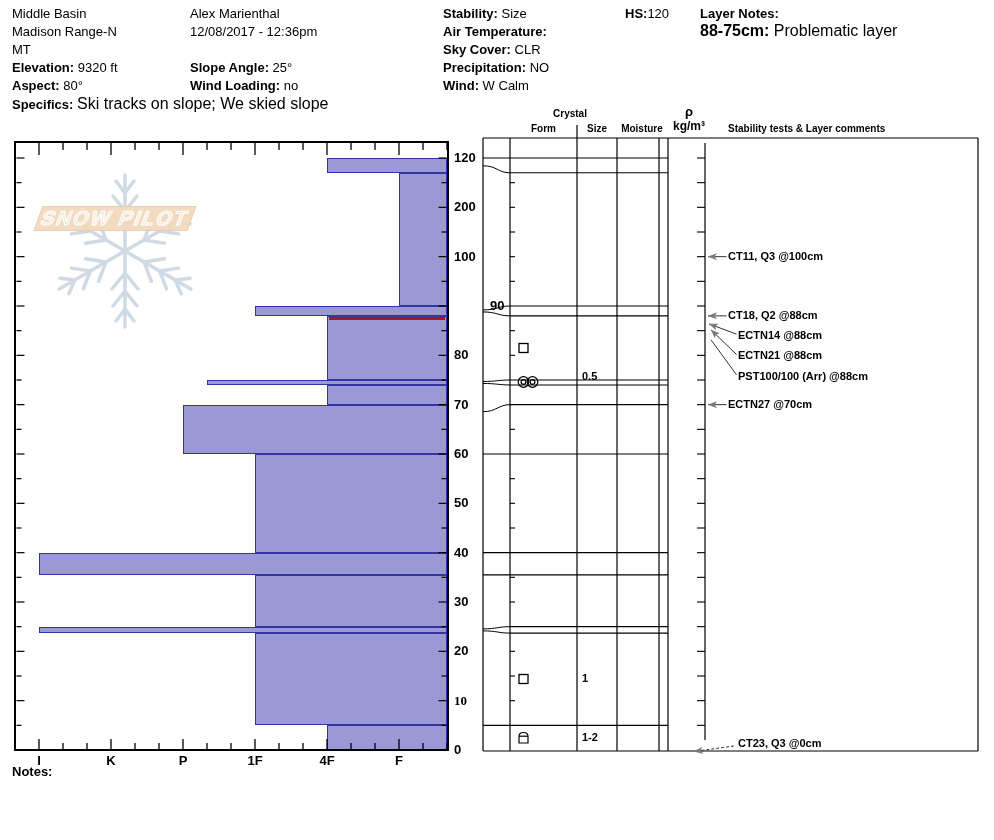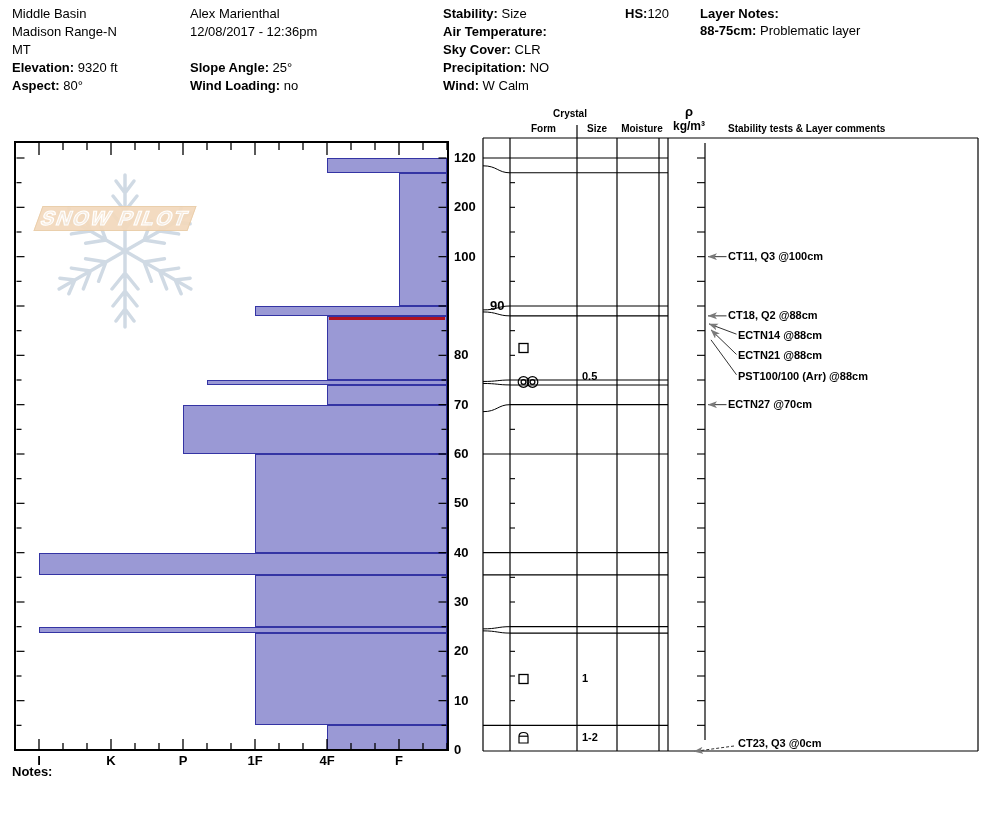--- a/index.html
+++ b/index.html
@@ -1,21 +1,21 @@
 <!DOCTYPE html>
 <html><head>
 <meta charset="utf-8">
 <style>
   html,body{margin:0;padding:0;background:#fff;}
   .page{position:relative;width:994px;height:840px;background:#fff;
         font-family:"Liberation Sans","DejaVu Sans",sans-serif;color:#000;overflow:hidden;}
   .abs{position:absolute;}
   .hl{position:absolute;font-size:13px;line-height:18px;white-space:nowrap;}
   .b{font-weight:bold;}
-  .sm{font-size:13px;}
+  .sm{font-size:16px;}
   .colhdr{position:absolute;font-size:10px;font-weight:bold;white-space:nowrap;}
   .dlabel{position:absolute;font-size:13px;font-weight:bold;}
   .hxlabel{position:absolute;font-size:13px;font-weight:bold;width:28px;text-align:center;}
   .bar{position:absolute;box-sizing:border-box;}
   .cmt{position:absolute;font-size:11px;font-weight:bold;white-space:nowrap;}
   .sizeval{position:absolute;font-size:11px;font-weight:bold;}
   .logo-box{position:absolute;left:38px;top:206px;width:152px;height:23px;
             transform:skewX(-20deg);background:#f3d9bc;border:1.5px solid #e9cba6;opacity:.92;
             display:flex;align-items:center;justify-content:center;}
   .logo-text{font-size:20px;font-weight:bold;letter-spacing:2px;color:rgba(255,255,255,0.45);
@@ -30,20 +30,24 @@
   <div class="hl" style="left:12px;top:5px">Middle Basin</div>
   <div class="hl" style="left:12px;top:23px">Madison Range-N</div>
   <div class="hl" style="left:12px;top:41px">MT</div>
   <div class="hl" style="left:12px;top:59px">
     <span class="b">Elevation:</span>
     <span>9320 ft</span>
   </div>
   <div class="hl" style="left:12px;top:77px">
     <span class="b">Aspect:</span>
     <span>80°</span>
+  </div>
+  <div class="hl" style="left:12px;top:95px">
+    <span class="b">Specifics:</span>
+    <span class="sm">Ski tracks on slope; We skied slope</span>
   </div>
 
   <div class="hl" style="left:190px;top:5px">Alex Marienthal</div>
   <div class="hl" style="left:190px;top:23px">12/08/2017 - 12:36pm</div>
   <div class="hl" style="left:190px;top:59px">
     <span class="b">Slope Angle:</span>
     <span>25°</span>
   </div>
   <div class="hl" style="left:190px;top:77px">
     <span class="b">Wind Loading:</span>
@@ -289,21 +293,21 @@
       <div class="dlabel" style="left: 454px; top: 199.333px;">200</div>
       <div class="dlabel" style="left: 454px; top: 248.667px;">100</div>
       <div class="dlabel" style="left: 454px; top: 298px; margin-left: 36px;">90</div>
       <div class="dlabel" style="left: 454px; top: 347.333px;">80</div>
       <div class="dlabel" style="left: 454px; top: 396.667px;">70</div>
       <div class="dlabel" style="left: 454px; top: 446px;">60</div>
       <div class="dlabel" style="left: 454px; top: 495.333px;">50</div>
       <div class="dlabel" style="left: 454px; top: 544.667px;">40</div>
       <div class="dlabel" style="left: 454px; top: 594px;">30</div>
       <div class="dlabel" style="left: 454px; top: 643.333px;">20</div>
-      <div class="dlabel" style="left: 454px; top: 692.667px;">10</div>
+      <div class="dlabel" style="left: 454px; top: 692.667px; font-family: Liberation Serif, serif;">10</div>
       <div class="dlabel" style="left: 454px; top: 742px;">0</div>
       <div class="hxlabel" style="left: 25px; top: 753px;">I</div>
       <div class="hxlabel" style="left: 97px; top: 753px;">K</div>
       <div class="hxlabel" style="left: 169px; top: 753px;">P</div>
       <div class="hxlabel" style="left: 241px; top: 753px;">1F</div>
       <div class="hxlabel" style="left: 313px; top: 753px;">4F</div>
       <div class="hxlabel" style="left: 385px; top: 753px;">F</div>
     </div>
 
   <div class="colhdr" style="left:520px;top:108px;width:100px;text-align:center">Crystal</div>

